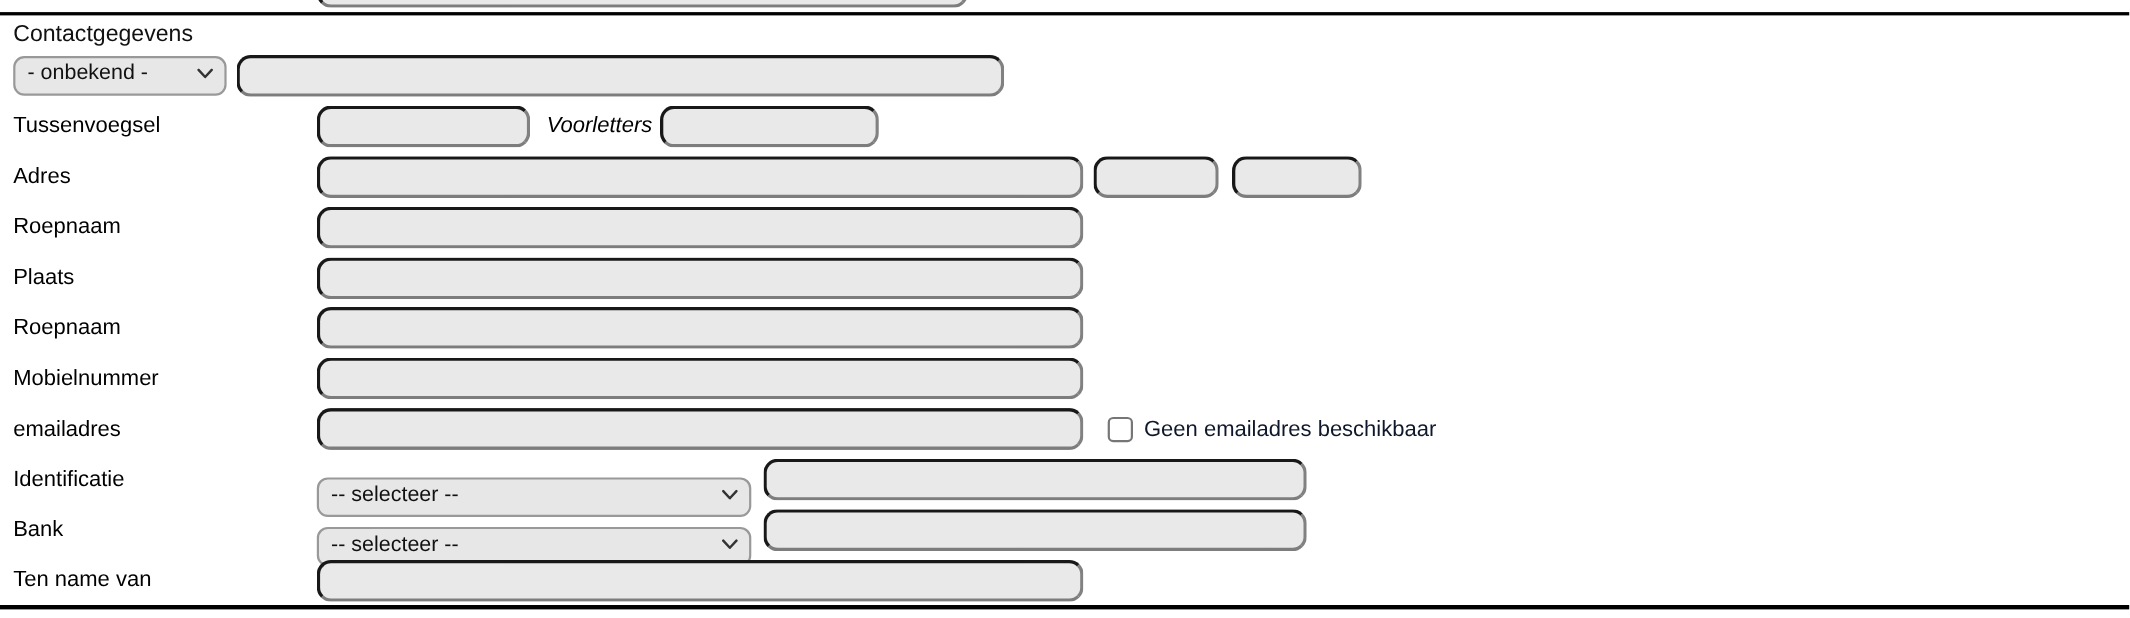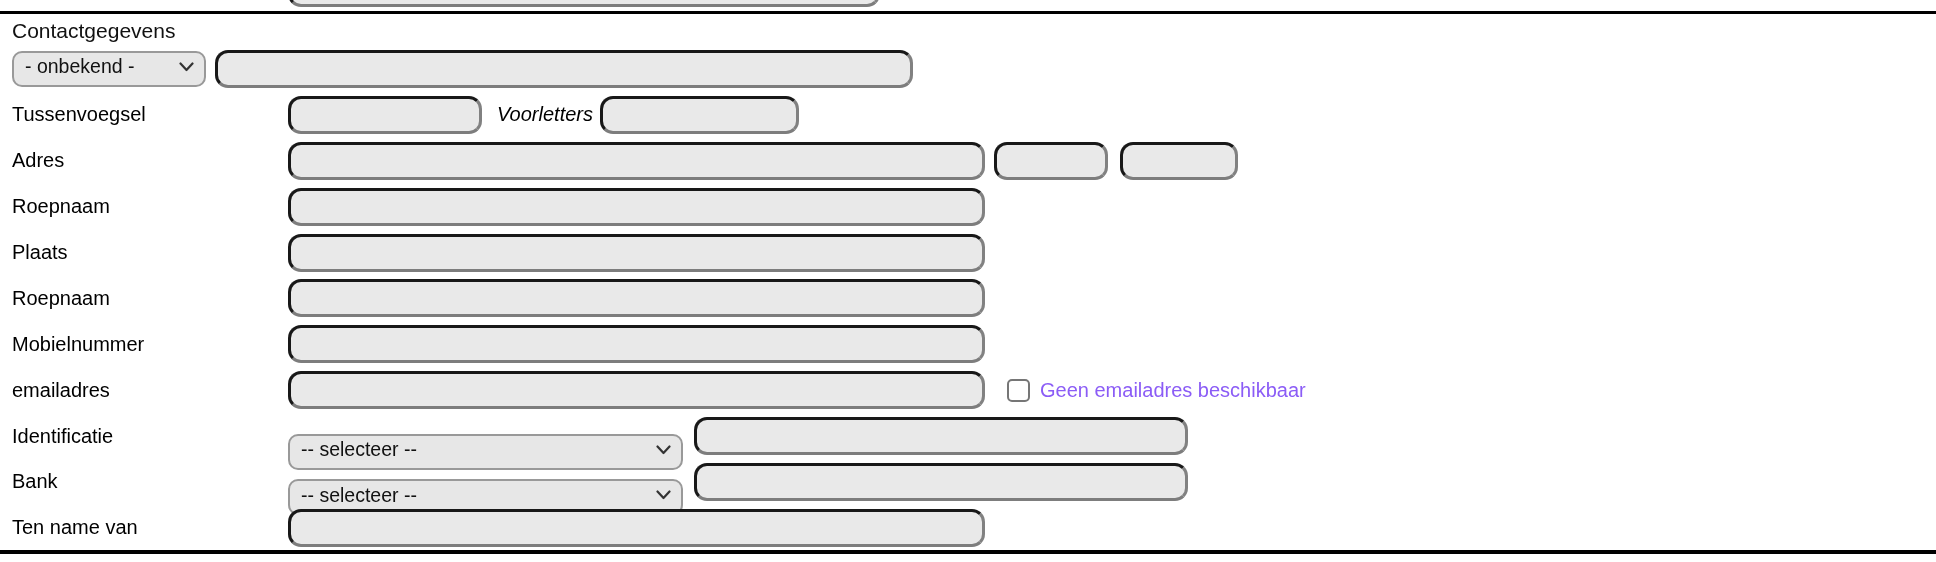--- a/index.html
+++ b/index.html
@@ -75,21 +75,21 @@
   .chevron { display:flex; align-items:center; margin-left:8px; }
 
   .checkbox {
     width:23px; height:23px; flex:0 0 23px;
     background:#ffffff;
     border:2px solid #767676;
     border-radius:5px;
     margin-left:22px;
   }
   .checkbox-label {
-    font-size:20px; color:#8b5cf6; margin-left:10px; white-space:nowrap;
+    font-size:20px; color:#0f172a; margin-left:10px; white-space:nowrap;
   }
 </style>
 </head>
 <body>
 
 <div class="page">
 
   <input class="text-input top-partial-input" value="" style="">
 
   <div class="rule rule-top"></div>

